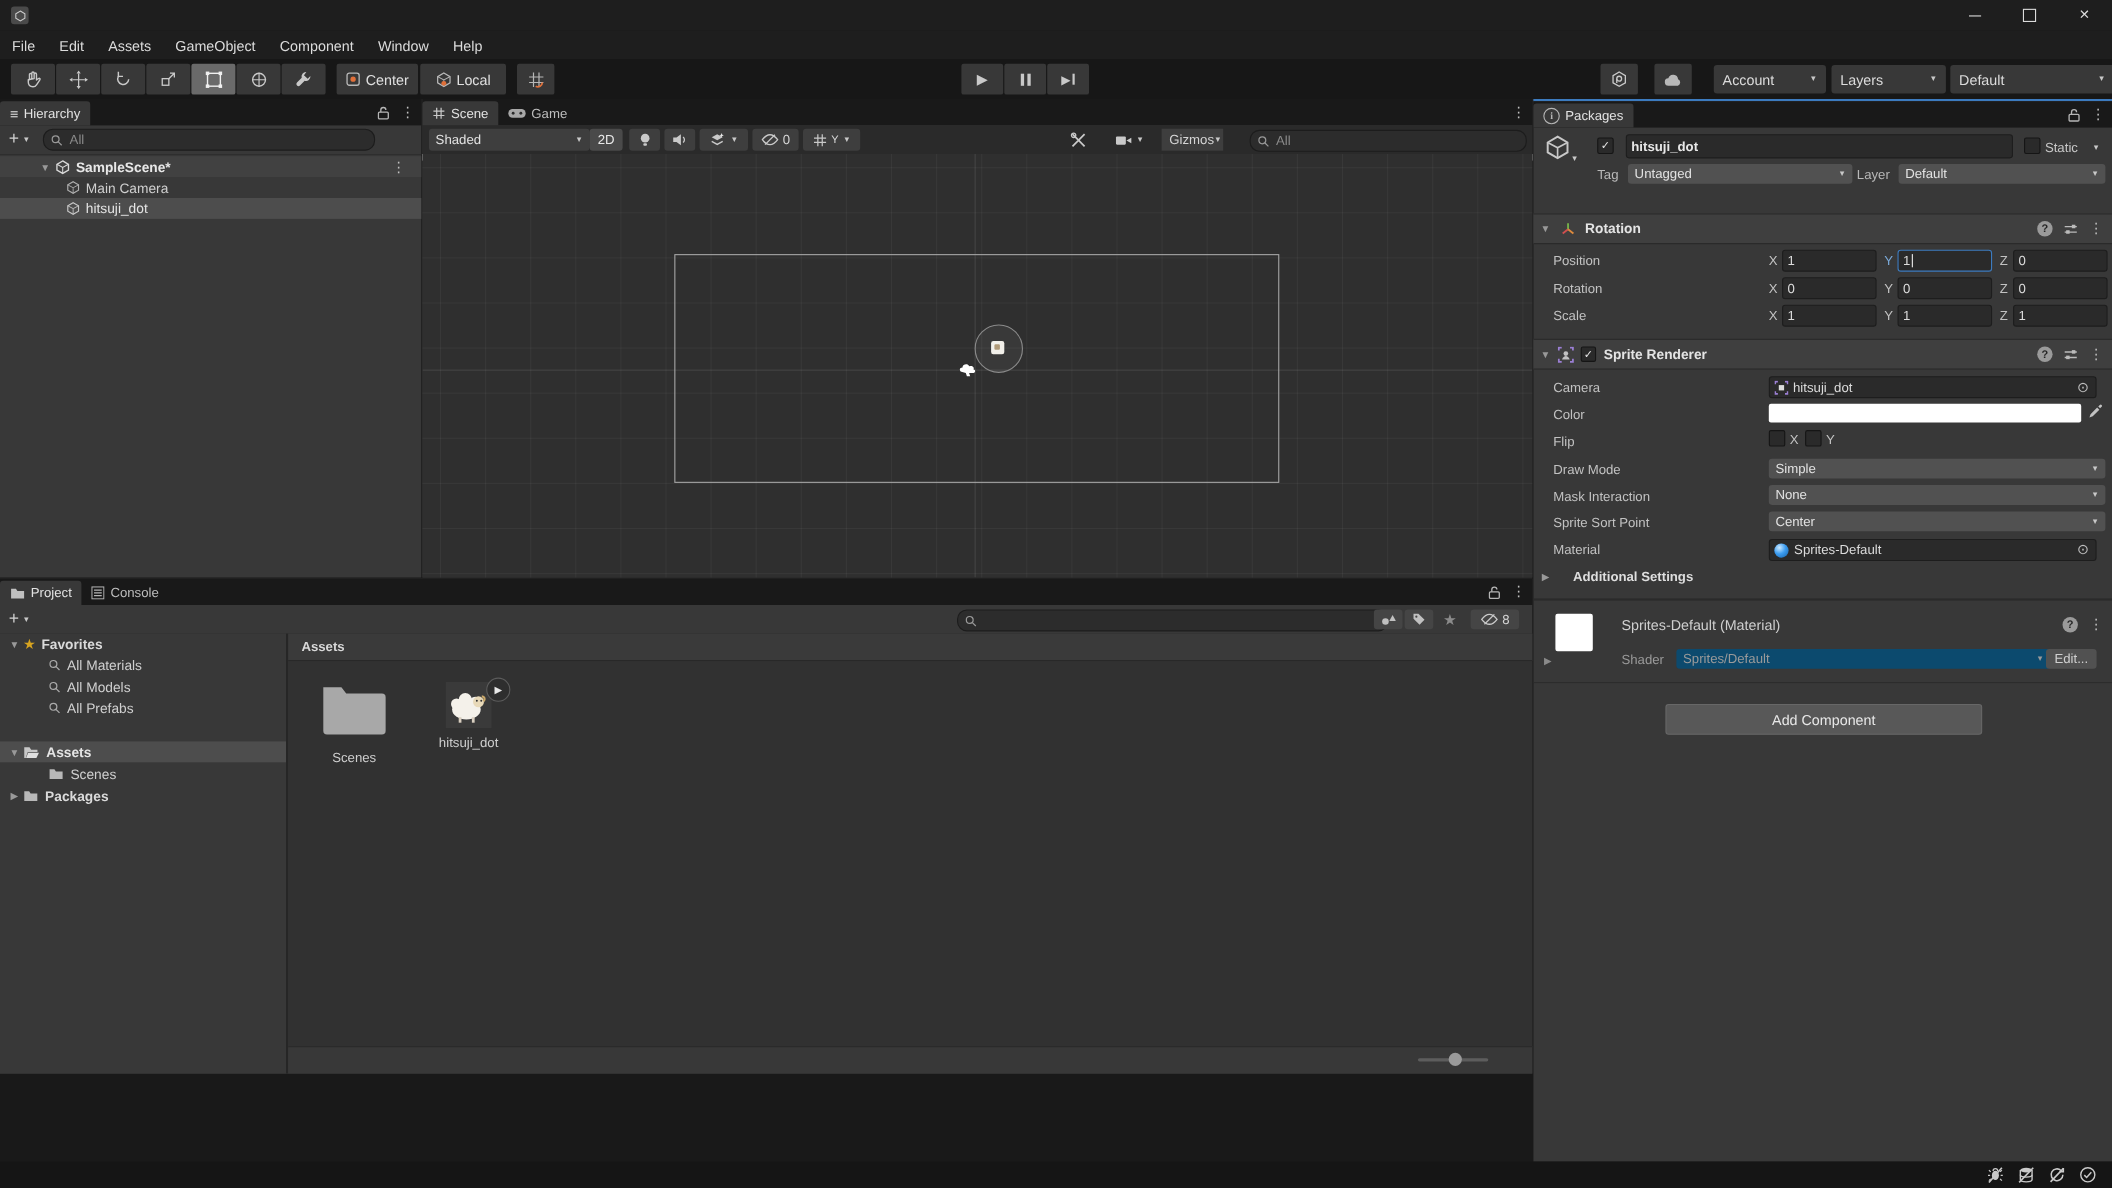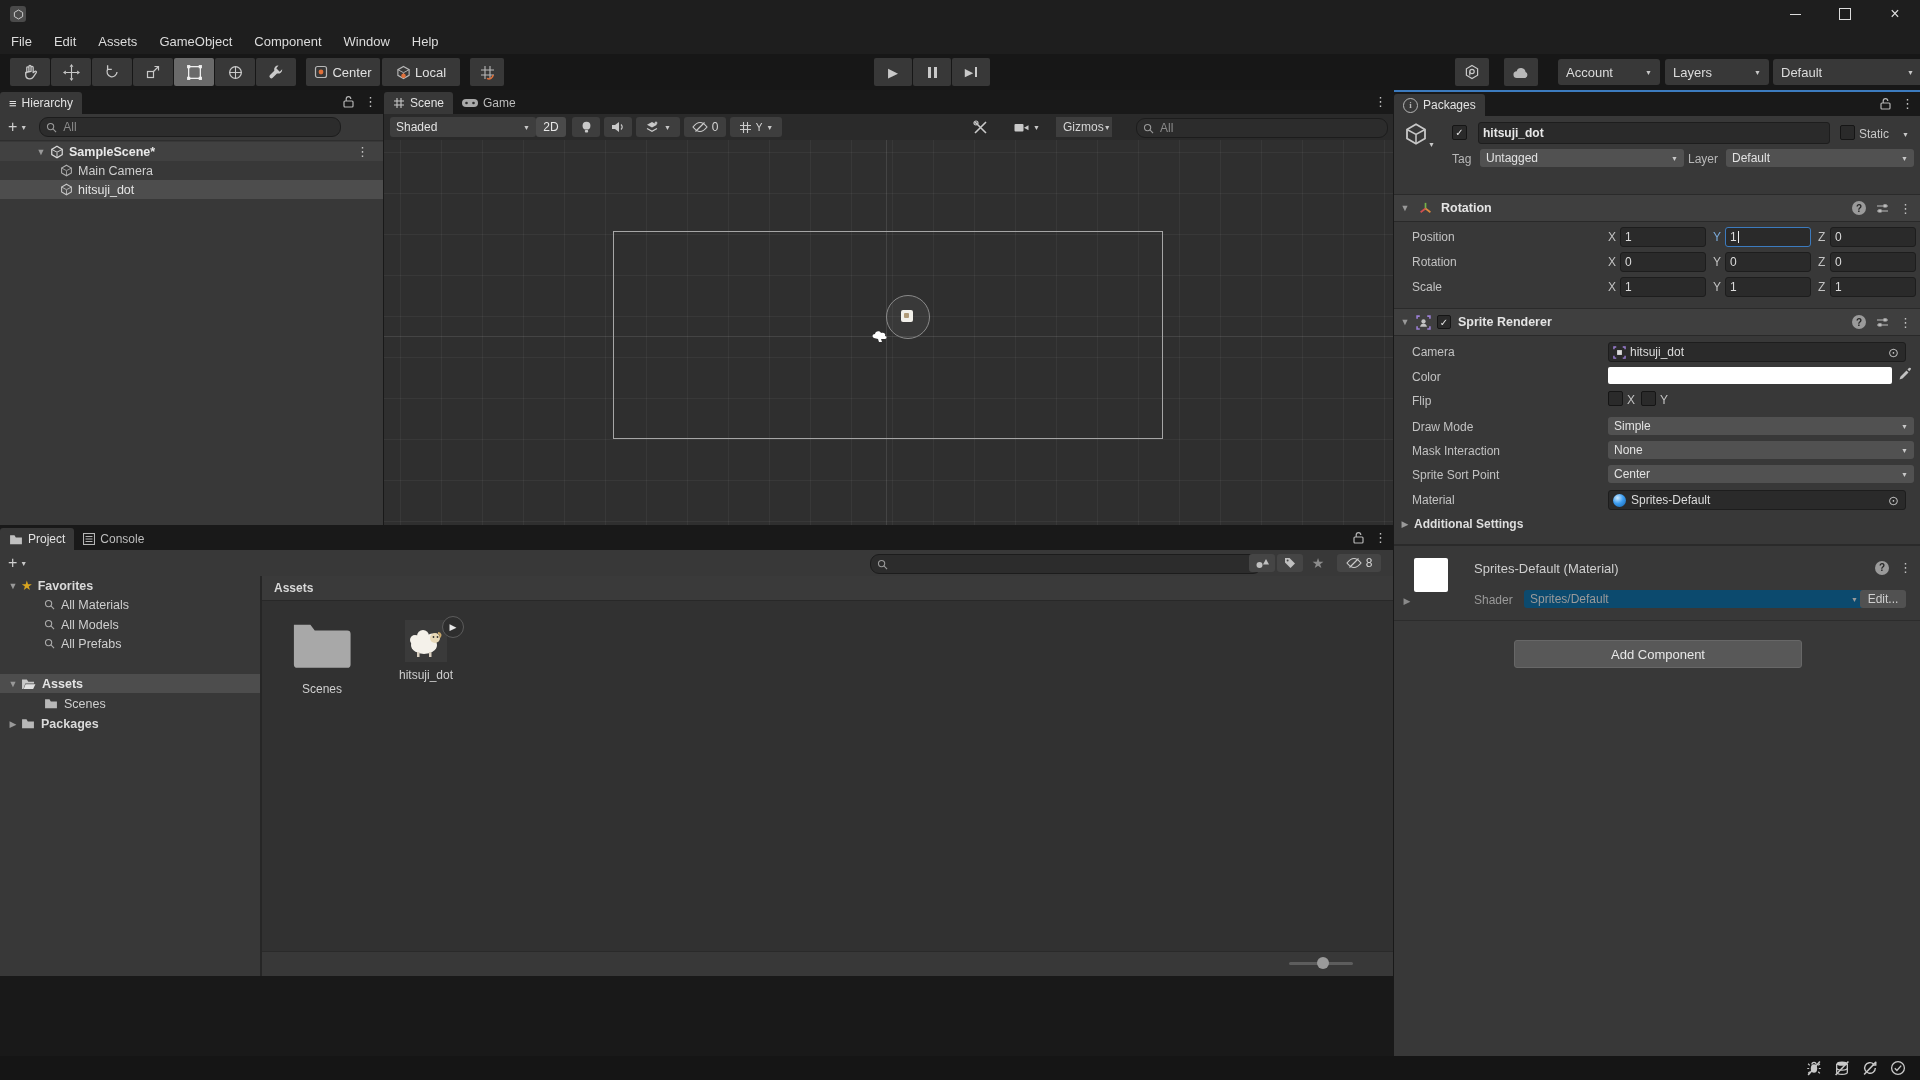--- a/index.html
+++ b/index.html
@@ -759,21 +759,21 @@
 
   <span class="prop-label" style="top:400px">Material</span>
   <div class="insp-field abs" style="left:214px;top:400px;width:288px;height:18px">
     <span class="sphere" style="margin-right:5px"></span>
     <span>Sprites-Default</span>
     <span class="target" style="position:absolute;right:6px">⊙</span>
   </div>
 
   <div class="abs" style="left:0;top:424px;right:0;height:20px;display:flex;align-items:center">
     <span class="fold" style="margin-left:6px">▶</span>
-    <span style="font-weight:bold;color:#dedede;margin-left:4px">Additional Settings</span>
+    <span style="font-weight:bold;color:#dedede;margin-left:20px">Additional Settings</span>
   </div>
 
   <div class="abs" style="left:0;top:454px;right:0;height:2px;background:#2a2a2a"></div>
   <div class="abs" style="left:20px;top:468px;width:34px;height:34px;background:#ffffff;border-radius:2px"></div>
   <span class="abs" style="left:80px;top:471px;font-size:13px;color:#cfcfcf">Sprites-Default (Material)</span>
   <div class="abs" style="right:8px;top:470px;display:flex;gap:10px;align-items:center">
     <span class="helpq">?</span>
     <span class="kebab">⋮</span>
   </div>
   <span class="fold abs" style="left:8px;top:506px;color:#8a8a8a">▶</span>

